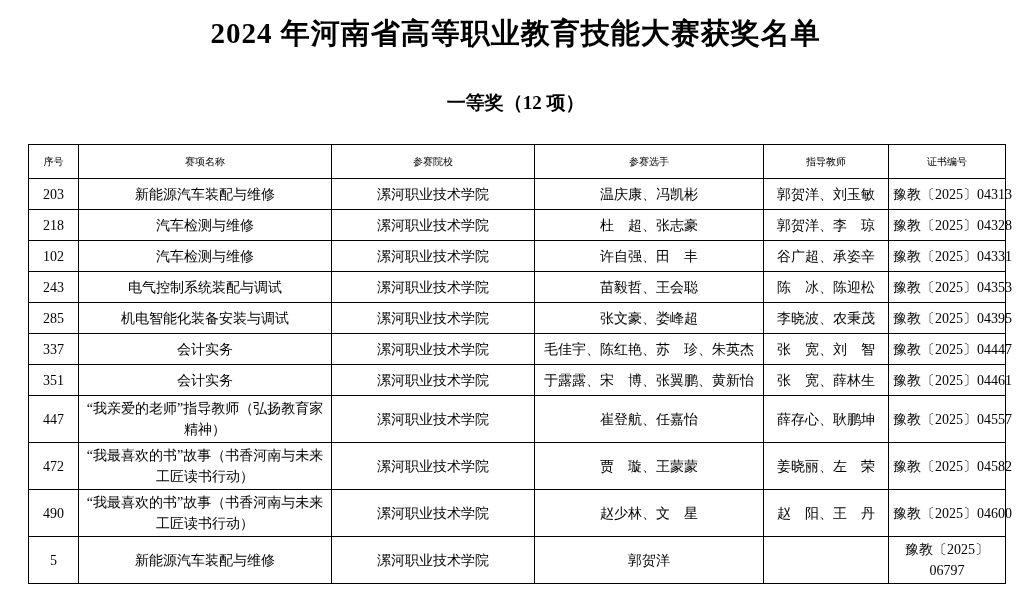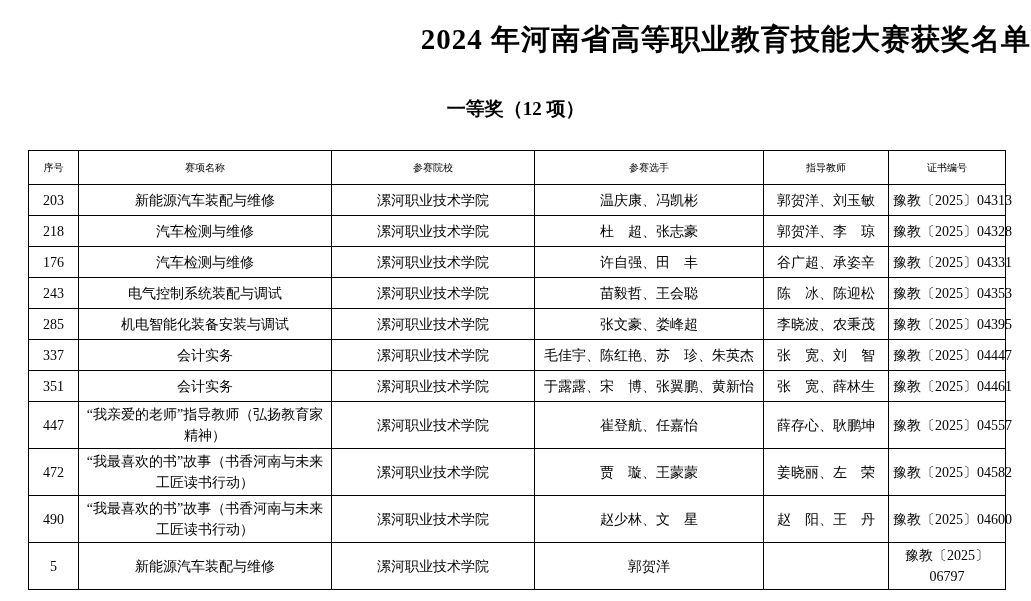--- a/index.html
+++ b/index.html
@@ -12,25 +12,25 @@
     font-family: "Liberation Serif", "DejaVu Serif", serif;
     color: #000000;
   }
   .page {
     width: 1031px;
     height: 601px;
     background: #ffffff;
     box-sizing: border-box;
   }
   .doc-title {
-    text-align: right;
+    text-align: center;
     font-size: 29px;
     font-weight: bold;
     letter-spacing: 1px;
-    padding-top: 20px;
+    padding-top: 14px;
     margin: 0;
     font-family: "Liberation Serif", "DejaVu Serif", serif;
   }
   .doc-subtitle {
     text-align: center;
     font-size: 19px;
     font-weight: bold;
     margin: 16px;
     padding-top: 20px;
     padding-bottom: 12px;
@@ -119,21 +119,21 @@
   <tr>
     <td class="c-no">218</td>
     <td class="c-event">汽车检测与维修</td>
     <td class="c-school">漯河职业技术学院</td>
     <td class="c-contestants">杜　超、张志豪</td>
     <td class="c-teachers">郭贺洋、李　琼</td>
     <td class="c-cert">豫教〔2025〕04328</td>
   </tr>
 
   <tr>
-    <td class="c-no">176</td>
+    <td class="c-no">102</td>
     <td class="c-event">汽车检测与维修</td>
     <td class="c-school">漯河职业技术学院</td>
     <td class="c-contestants">许自强、田　丰</td>
     <td class="c-teachers">谷广超、承姿辛</td>
     <td class="c-cert">豫教〔2025〕04331</td>
   </tr>
 
   <tr>
     <td class="c-no">243</td>
     <td class="c-event">电气控制系统装配与调试</td>

